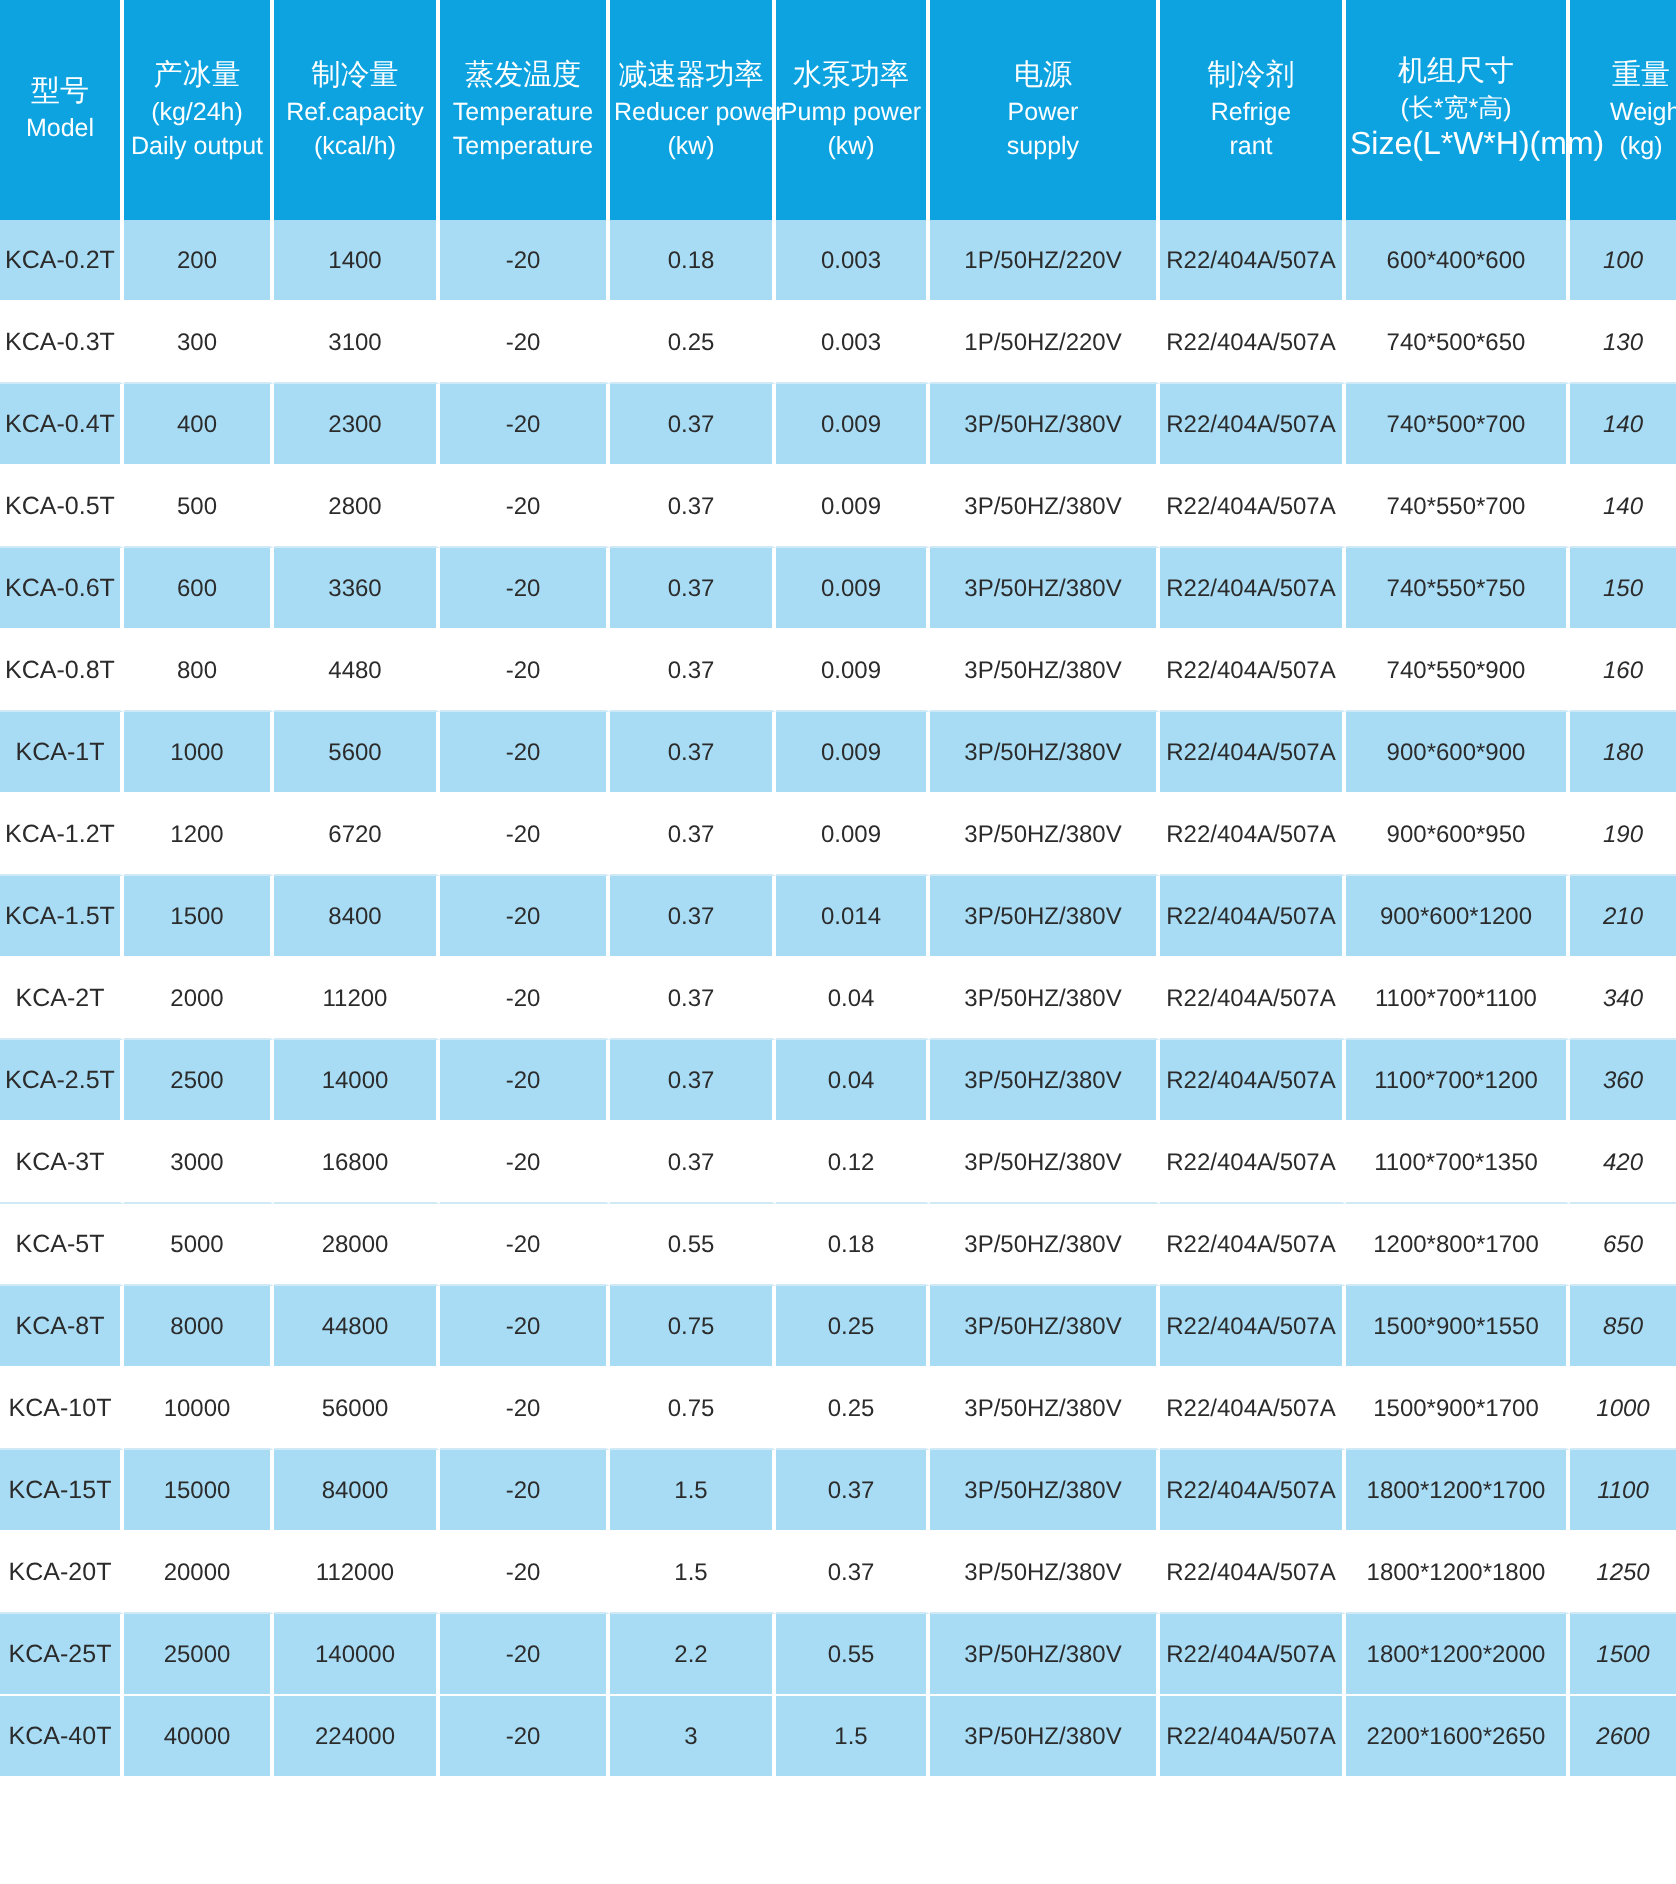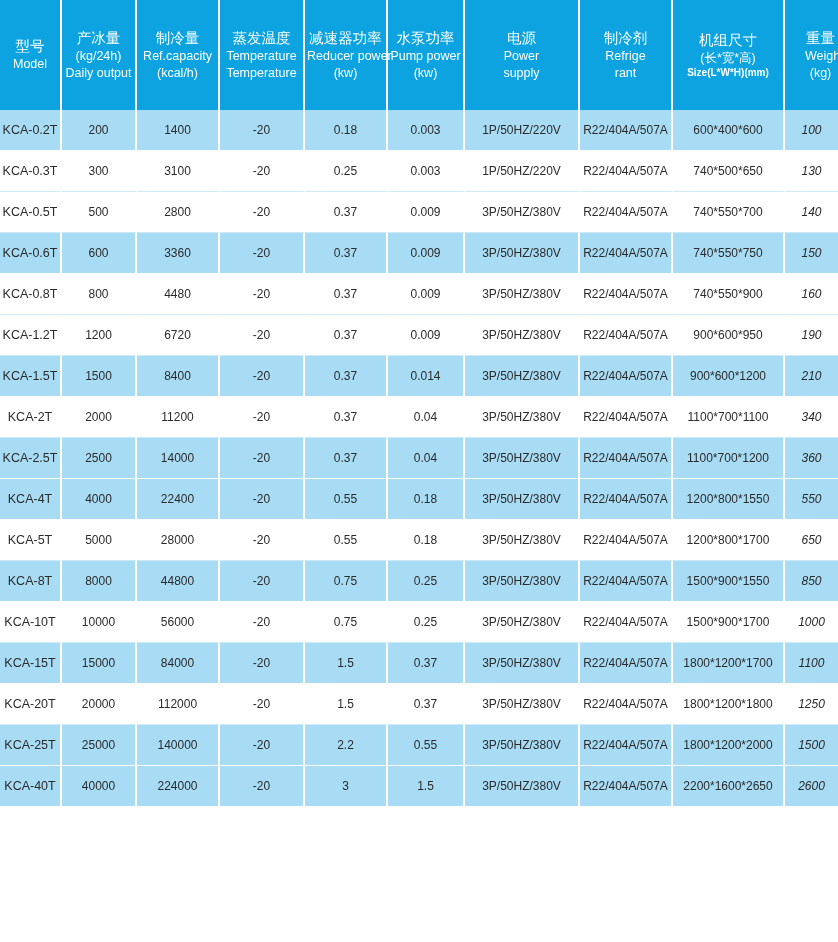--- a/index.html
+++ b/index.html
@@ -39,21 +39,21 @@
     font-weight: normal;
     padding: 0 2px;
     border-right: 2px solid #ffffff;
     box-sizing: border-box;
     line-height: 1.32;
   }
   thead th:last-child { border-right: none; padding-left: 20px; }
   thead th .hl { display: block; white-space: nowrap; }
   thead th .cn { font-size: 14.5px; }
   thead th .en { font-size: 12.5px; }
-  thead th .sm { font-size: 10px; font-weight: bold; }
+  thead th .sm { font-size: 16px; }
 
   tbody td {
     height: 41px;
     text-align: center;
     vertical-align: middle;
     color: #2b2b2b;
     font-size: 12px;
     padding: 0 2px;
     border-right: 2px solid #ffffff;
     border-bottom: 1px solid #ffffff;
@@ -154,20 +154,32 @@
         <td>300</td>
         <td>3100</td>
         <td>-20</td>
         <td>0.25</td>
         <td>0.003</td>
         <td>1P/50HZ/220V</td>
         <td>R22/404A/507A</td>
         <td>740*500*650</td>
         <td>130</td>
       </tr>
+      <tr class="odd">
+        <td class="model">KCA-0.4T</td>
+        <td>400</td>
+        <td>2300</td>
+        <td>-20</td>
+        <td>0.37</td>
+        <td>0.009</td>
+        <td>3P/50HZ/380V</td>
+        <td>R22/404A/507A</td>
+        <td>740*500*700</td>
+        <td>140</td>
+      </tr>
       <tr class="even">
         <td class="model">KCA-0.5T</td>
         <td>500</td>
         <td>2800</td>
         <td>-20</td>
         <td>0.37</td>
         <td>0.009</td>
         <td>3P/50HZ/380V</td>
         <td>R22/404A/507A</td>
         <td>740*550*700</td>
@@ -190,20 +202,32 @@
         <td>800</td>
         <td>4480</td>
         <td>-20</td>
         <td>0.37</td>
         <td>0.009</td>
         <td>3P/50HZ/380V</td>
         <td>R22/404A/507A</td>
         <td>740*550*900</td>
         <td>160</td>
       </tr>
+      <tr class="odd">
+        <td class="model">KCA-1T</td>
+        <td>1000</td>
+        <td>5600</td>
+        <td>-20</td>
+        <td>0.37</td>
+        <td>0.009</td>
+        <td>3P/50HZ/380V</td>
+        <td>R22/404A/507A</td>
+        <td>900*600*900</td>
+        <td>180</td>
+      </tr>
       <tr class="even">
         <td class="model">KCA-1.2T</td>
         <td>1200</td>
         <td>6720</td>
         <td>-20</td>
         <td>0.37</td>
         <td>0.009</td>
         <td>3P/50HZ/380V</td>
         <td>R22/404A/507A</td>
         <td>900*600*950</td>
@@ -238,31 +262,31 @@
         <td>2500</td>
         <td>14000</td>
         <td>-20</td>
         <td>0.37</td>
         <td>0.04</td>
         <td>3P/50HZ/380V</td>
         <td>R22/404A/507A</td>
         <td>1100*700*1200</td>
         <td>360</td>
       </tr>
-      <tr class="odd">
-        <td class="model">KCA-4T</td>
-        <td>4000</td>
-        <td>22400</td>
-        <td>-20</td>
-        <td>0.55</td>
-        <td>0.18</td>
-        <td>3P/50HZ/380V</td>
-        <td>R22/404A/507A</td>
-        <td>1200*800*1550</td>
-        <td>550</td>
+      <tr class="even">
+        <td class="model">KCA-3T</td>
+        <td>3000</td>
+        <td>16800</td>
+        <td>-20</td>
+        <td>0.37</td>
+        <td>0.12</td>
+        <td>3P/50HZ/380V</td>
+        <td>R22/404A/507A</td>
+        <td>1100*700*1350</td>
+        <td>420</td>
       </tr>
       <tr class="even">
         <td class="model">KCA-5T</td>
         <td>5000</td>
         <td>28000</td>
         <td>-20</td>
         <td>0.55</td>
         <td>0.18</td>
         <td>3P/50HZ/380V</td>
         <td>R22/404A/507A</td>

